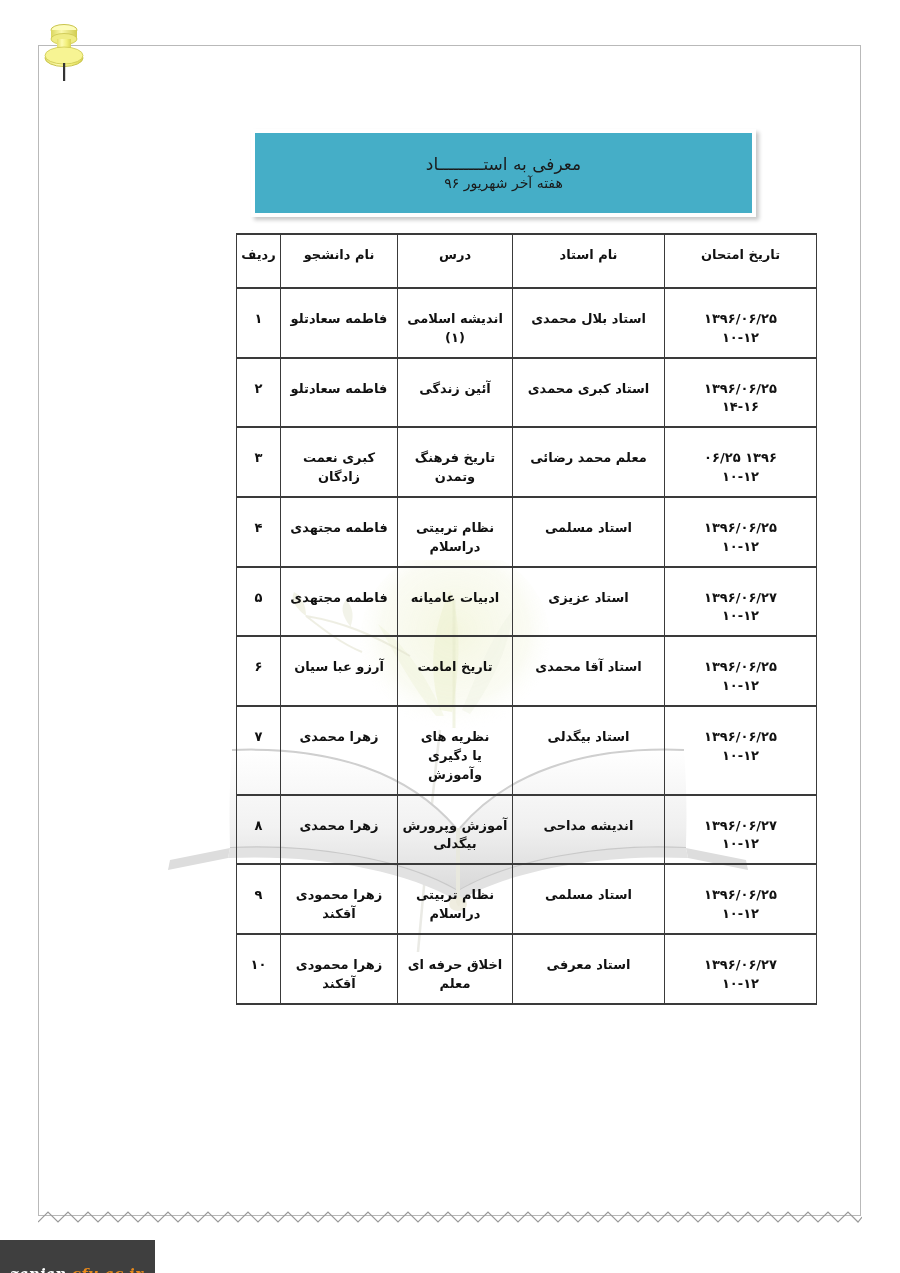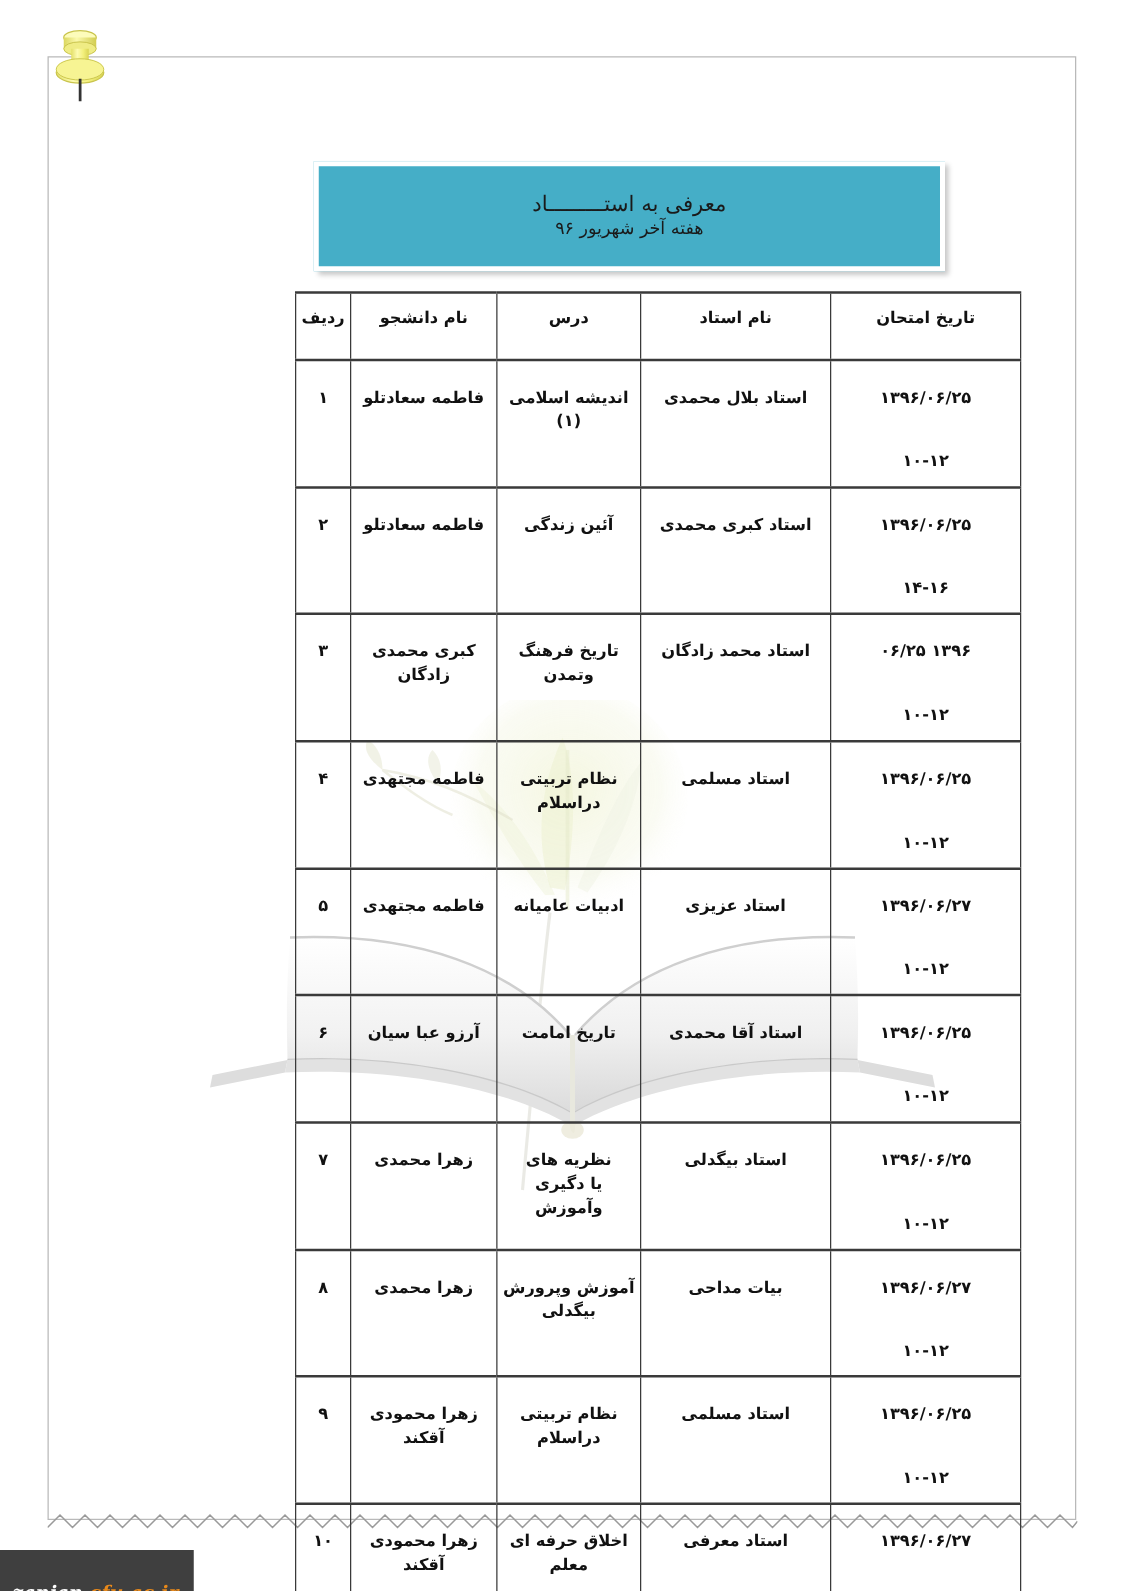--- a/index.html
+++ b/index.html
@@ -128,21 +128,21 @@
   }
   .col-radif  { width: 44px; }
   .col-student{ width: 117px; }
   .col-course { width: 115px; }
   .col-teacher{ width: 152px; }
   .col-date   { width: 152px; }
 
   .hdr-radif { line-height: 1.35; }
 
   .cell-date-d { display: block; }
-  .cell-date-t { display: block; margin-top: 32px; }
+  .cell-date-t { display: block; }
   .course-l2 { display: block; }
 
   
   .footer-logo {
     position: absolute;
     left: 0px;
     top: 1240px;
     height: 36px;
     background: #3f3f3f;
     color: #ffffff;
@@ -298,26 +298,26 @@
       </td>
       <td>فاطمه سعادتلو</td>
       <td>۲</td>
     </tr>
 
     <tr>
       <td>
         <span class="cell-date-d">۱۳۹۶ ۰۶/۲۵</span>
         <span class="cell-date-t">۱۰-۱۲</span>
       </td>
-      <td>استاد محمد زادگان</td>
+      <td>معلم محمد رضائی</td>
       <td>
         <span>تاریخ فرهنگ وتمدن</span>
         <span class="course-l2"></span>
       </td>
-      <td>کبری محمدی زادگان</td>
+      <td>کبری نعمت زادگان</td>
       <td>۳</td>
     </tr>
 
     <tr>
       <td>
         <span class="cell-date-d">۱۳۹۶/۰۶/۲۵</span>
         <span class="cell-date-t">۱۰-۱۲</span>
       </td>
       <td>استاد مسلمی</td>
       <td>
@@ -368,21 +368,21 @@
       </td>
       <td>زهرا محمدی</td>
       <td>۷</td>
     </tr>
 
     <tr>
       <td>
         <span class="cell-date-d">۱۳۹۶/۰۶/۲۷</span>
         <span class="cell-date-t">۱۰-۱۲</span>
       </td>
-      <td>بیات مداحی</td>
+      <td>اندیشه مداحی</td>
       <td>
         <span>آموزش وپرورش</span>
         <span class="course-l2">بیگدلی</span>
       </td>
       <td>زهرا محمدی</td>
       <td>۸</td>
     </tr>
 
     <tr>
       <td>

